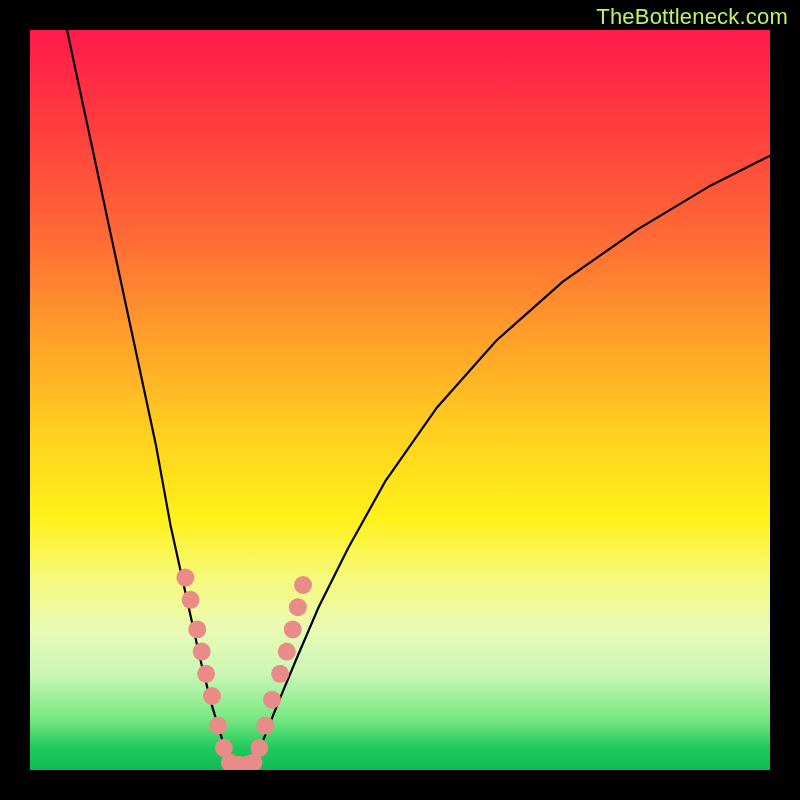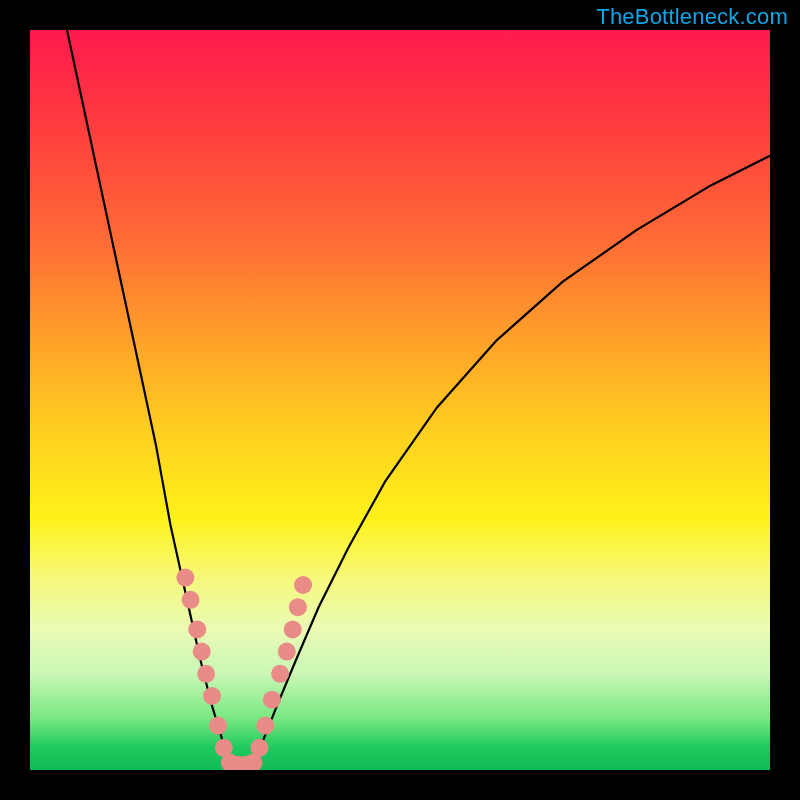--- a/index.html
+++ b/index.html
@@ -37,21 +37,21 @@
       #79e882 93%,
       #1fc95c 97%,
       #0fbb56 100%);
   }
   .watermark {
     position: absolute;
     top: 4px;
     right: 12px;
     font-family: Arial, Helvetica, sans-serif;
     font-size: 22px;
-    color: #0ea5e9;
+    color: #bef264;
     letter-spacing: 0.2px;
   }
   svg.curve {
     position: absolute;
     left: 0;
     top: 0;
     width: 740px;
     height: 740px;
   }
   .dot {

